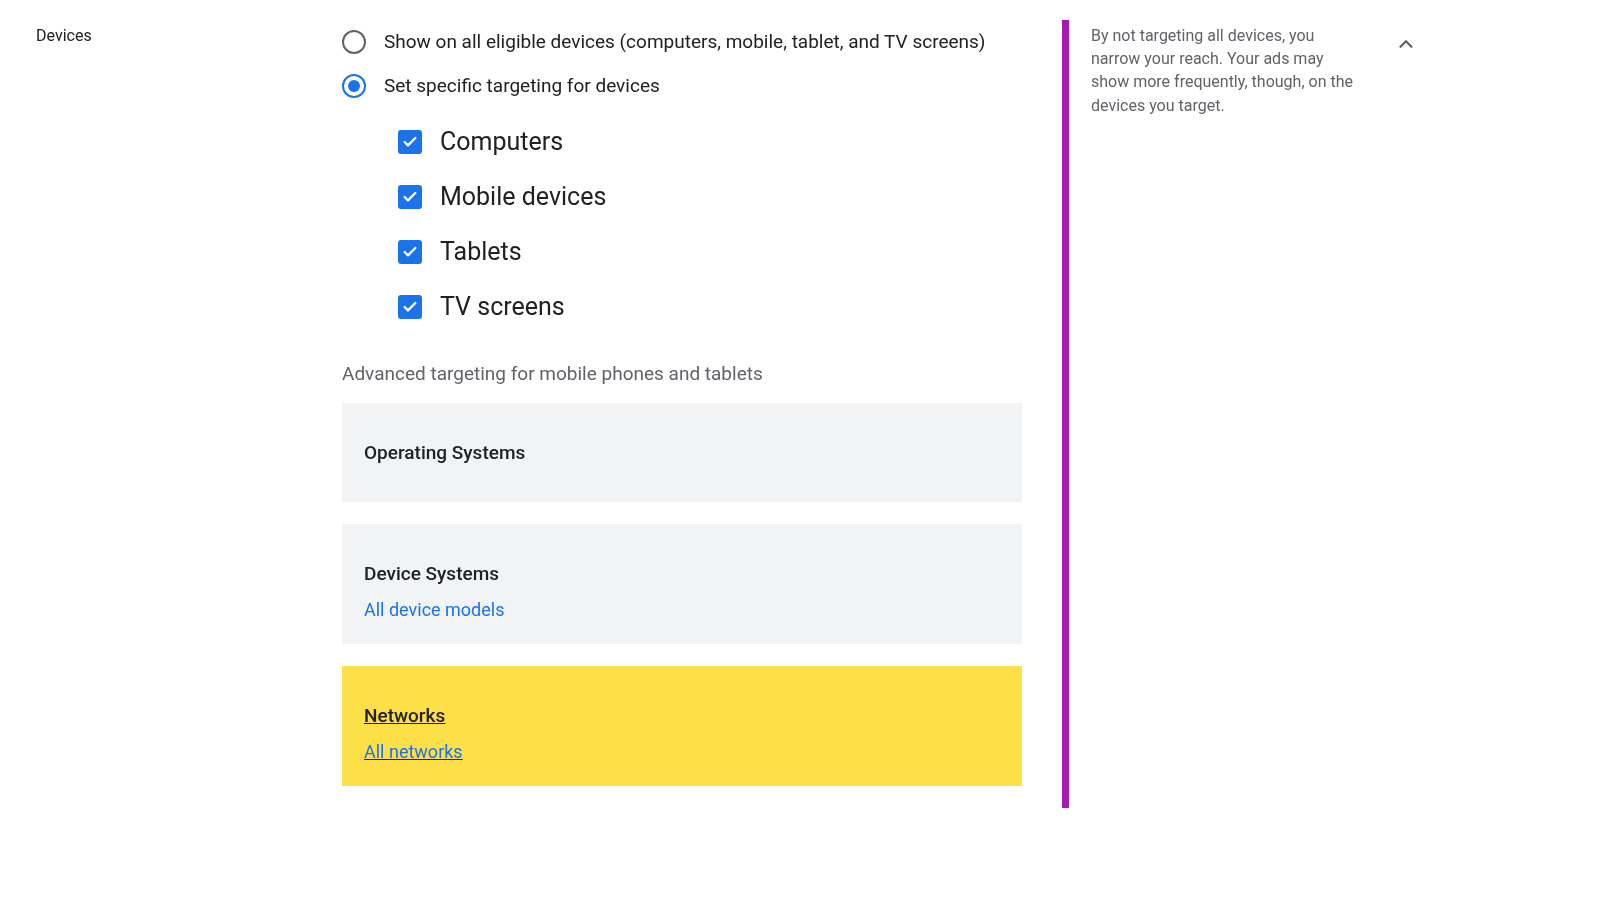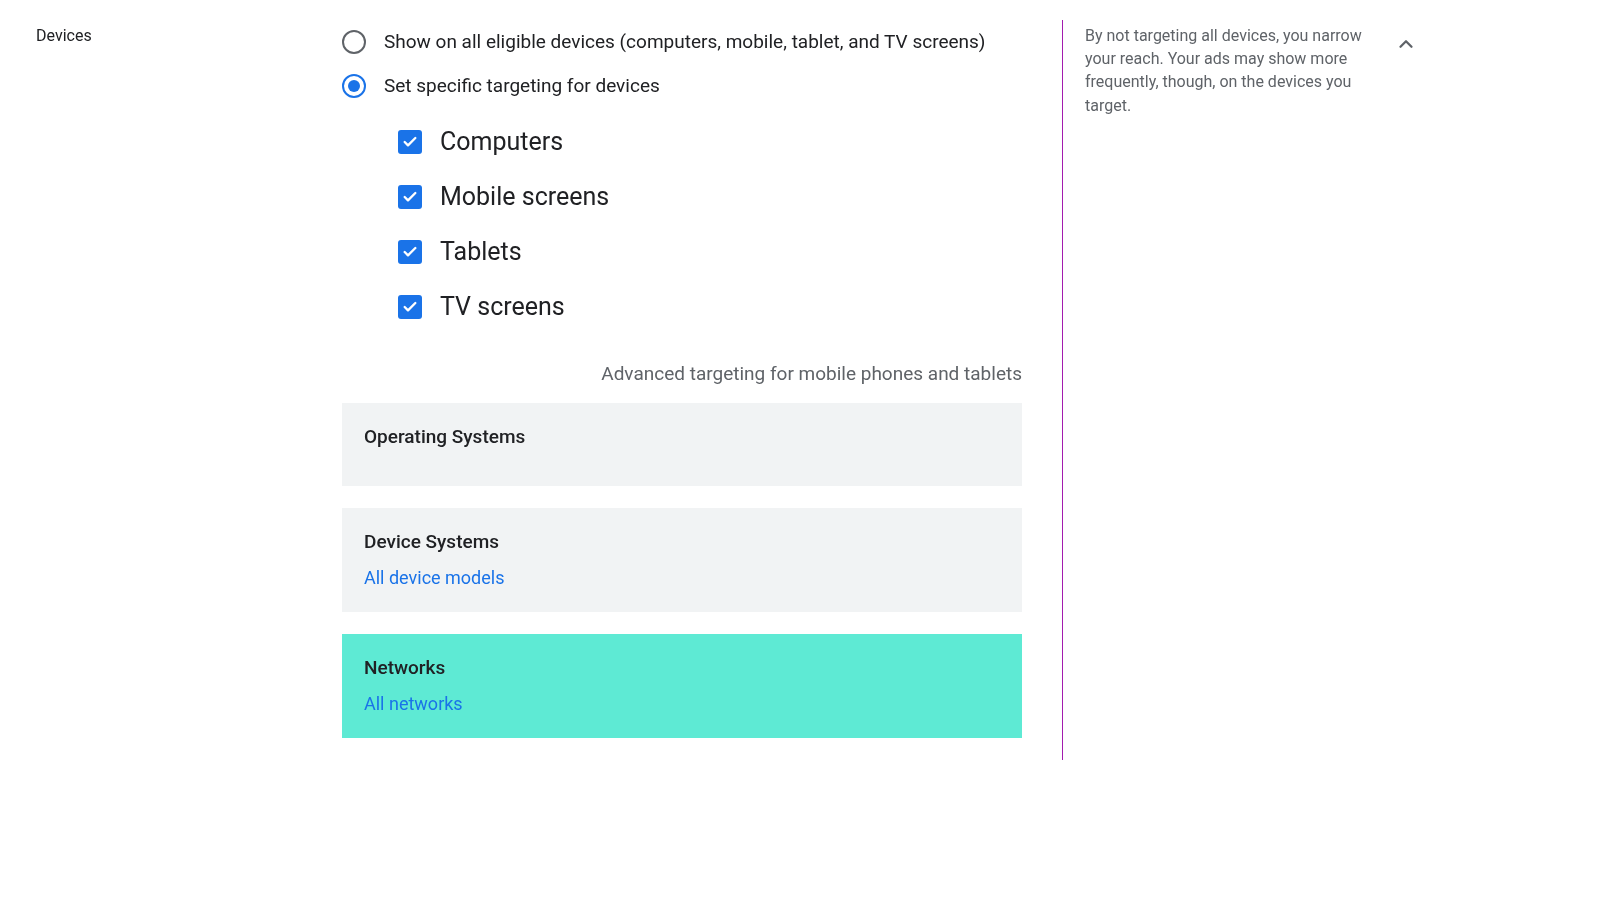--- a/index.html
+++ b/index.html
@@ -27,21 +27,21 @@
     padding-top: 6px;
   }
   .middle-col {
     flex: 1;
     max-width: 720px;
     padding-right: 40px;
   }
   .right-col {
     width: 360px;
     flex-shrink: 0;
-    border-left: 1px solid #a21caf;
+    border-left: 7px solid #a21caf;
     padding-left: 22px;
     padding-right: 60px;
     padding-top: 4px;
     position: relative;
     min-height: 120px;
   }
   .help-text {
     font-size: 16px;
     line-height: 1.45;
     color: #5f6368;
@@ -112,36 +112,37 @@
   .checkbox svg { display: block; }
   .checkbox-label {
     font-size: 25px;
     color: #202124;
   }
   .advanced-heading {
     font-size: 19px;
     color: #5f6368;
     padding-top: 28px;
     padding-bottom: 18px;
-    text-align: right;
   }
   .card {
     background: #f1f3f4;
     padding: 22px 22px 24px 22px;
     margin-bottom: 22px;
     cursor: pointer;
   }
   .card.active {
-    background: #5eead4;
+    background: #fde047;
+    text-decoration: underline;
   }
   .card-title {
     font-size: 19px;
     font-weight: 500;
     color: #202124;
     margin-bottom: 14px;
+    margin-top: 16px;
   }
   .card-value {
     font-size: 18px;
     color: #1a73e8;
   }
 </style>
 </head>
 <body>
 
 <div class="container">
@@ -170,21 +171,21 @@
             </svg>
         </span>
         <span class="checkbox-label">Computers</span>
       </div>
       <div class="checkbox-row">
         <span class="checkbox">
           <svg width="16" height="16" viewBox="0 0 24 24" fill="none">
               <path d="M4 12l5 5L20 6" stroke="#fff" stroke-width="3.5" stroke-linecap="round" stroke-linejoin="round"></path>
             </svg>
         </span>
-        <span class="checkbox-label">Mobile screens</span>
+        <span class="checkbox-label">Mobile devices</span>
       </div>
       <div class="checkbox-row">
         <span class="checkbox">
           <svg width="16" height="16" viewBox="0 0 24 24" fill="none">
               <path d="M4 12l5 5L20 6" stroke="#fff" stroke-width="3.5" stroke-linecap="round" stroke-linejoin="round"></path>
             </svg>
         </span>
         <span class="checkbox-label">Tablets</span>
       </div>
       <div class="checkbox-row">

